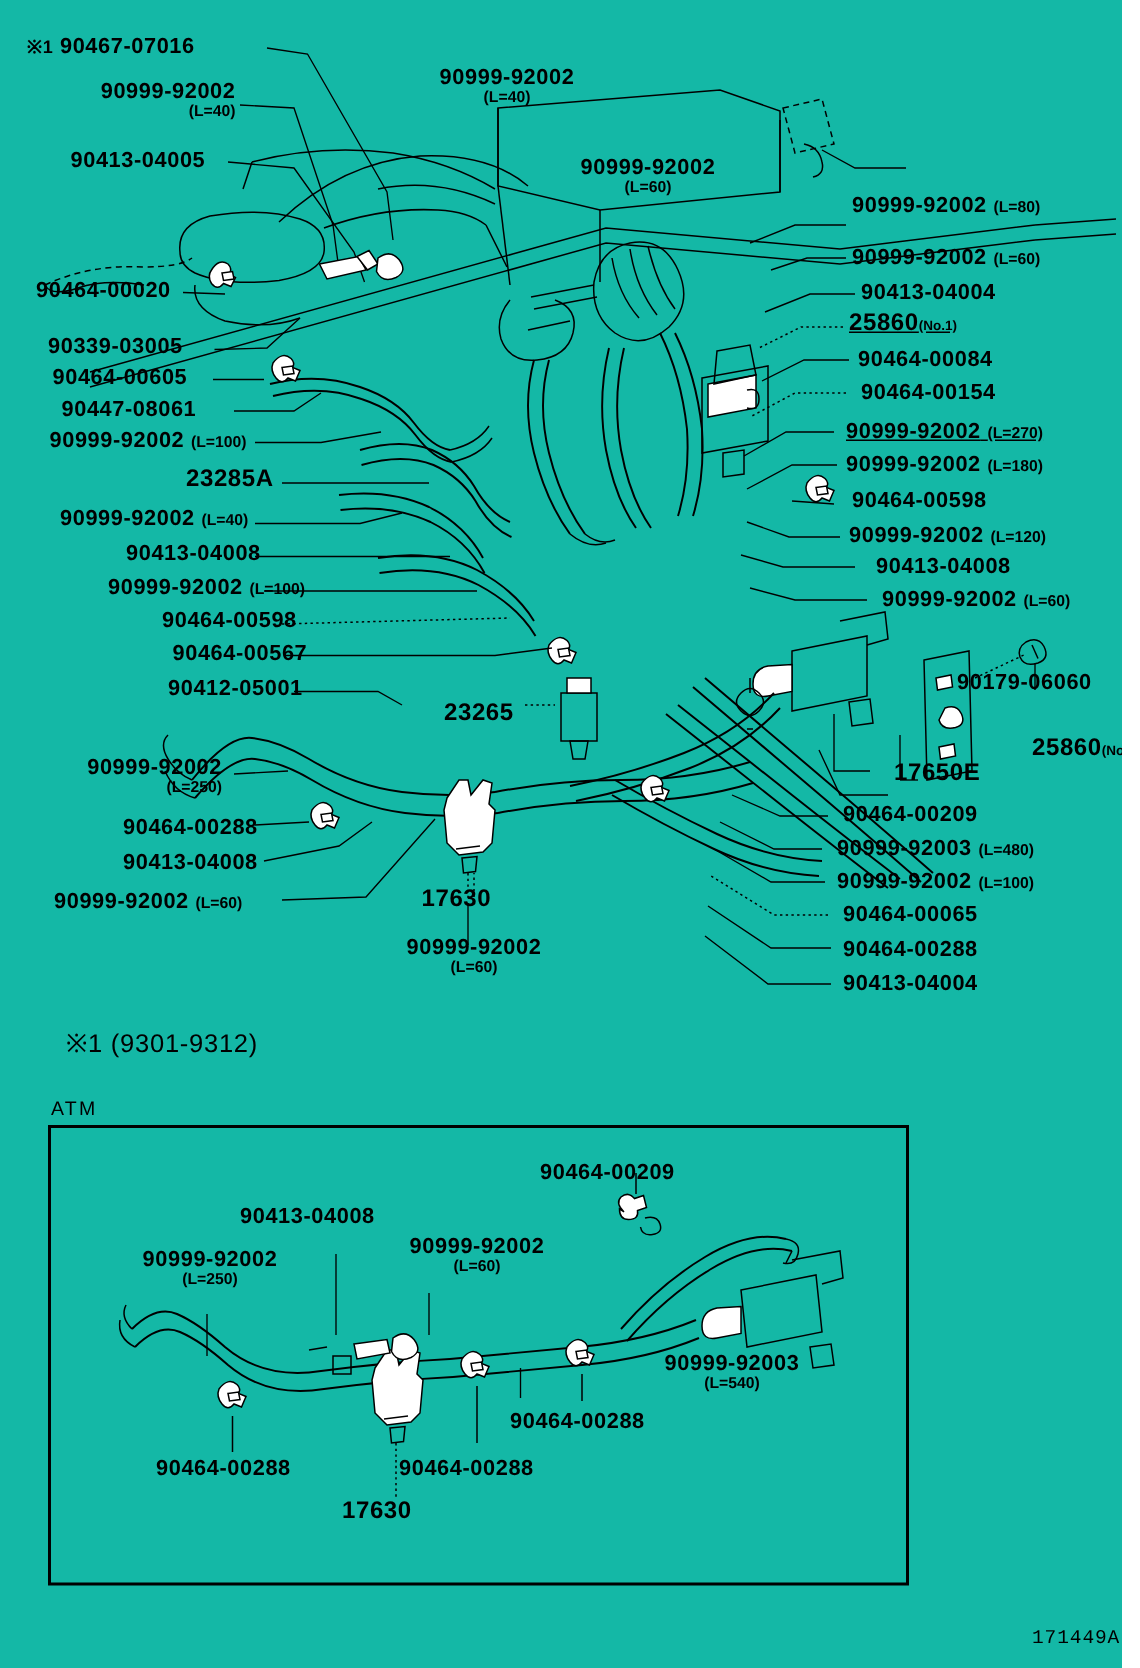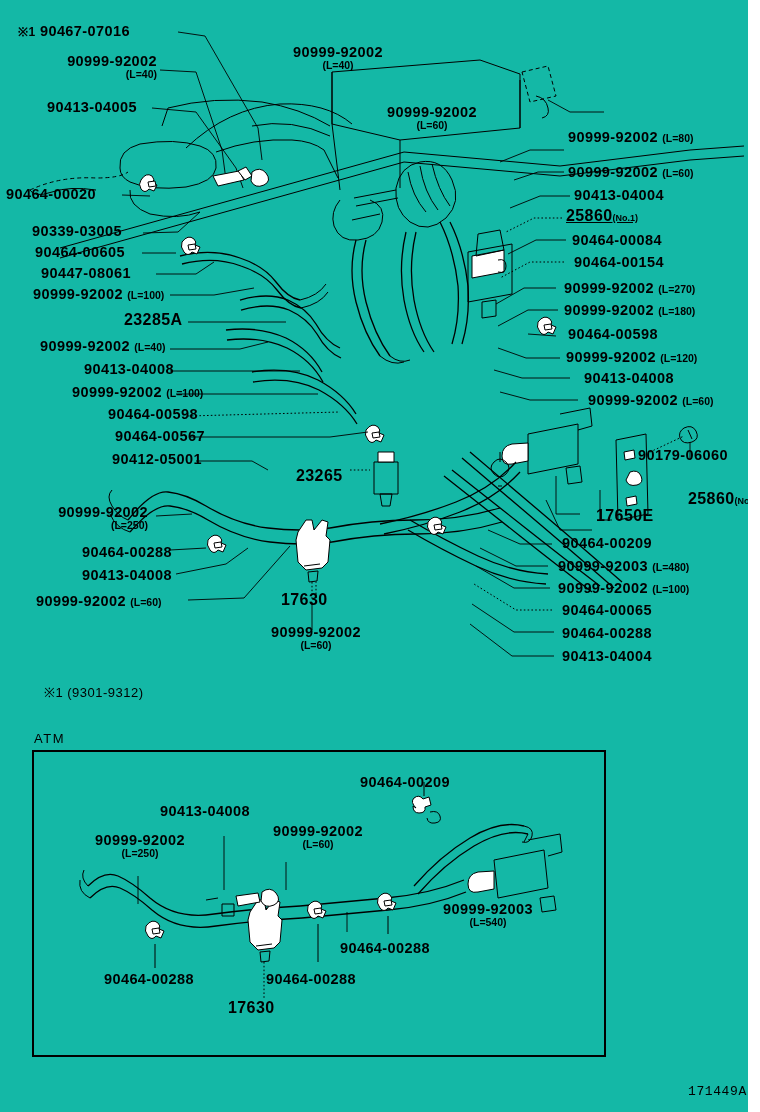--- a/index.html
+++ b/index.html
@@ -44,21 +44,21 @@
     letter-spacing: 0px;
   }
   .big  { font-size: 16px; }
   .star {
     font-size: 12px;
     font-weight: bold;
   }
   .note {
     position: absolute;
     font-family: "Liberation Sans", sans-serif;
-    font-size: 13px;
+    font-size: 17px;
     letter-spacing: 0.5px;
     color: #000;
     white-space: nowrap;
   }
   .atmlabel {
     position: absolute;
     font-family: "Liberation Sans", sans-serif;
     font-size: 13px;
     letter-spacing: 1.5px;
     color: #000;
@@ -330,21 +330,21 @@
 
   <div class="lbl r" style="left:0px; top:54px; width:157px;">
     <span>90999-92002</span>
     <span class="len blk">(L=40)</span>
   </div>
 
   <div class="lbl" style="left:47px; top:100px;">
     <span>90413-04005</span>
   </div>
 
-  <div class="lbl" style="left:6px; top:187px;">
+  <div class="lbl" style="left:24px; top:187px;">
     <span>90464-00020</span>
   </div>
 
   <div class="lbl" style="left:32px; top:224px;">
     <span>90339-03005</span>
   </div>
 
   <div class="lbl" style="left:35px; top:245px;">
     <span>90464-00605</span>
   </div>
@@ -449,21 +449,21 @@
   </div>
 
   <div class="lbl" style="left:572px; top:233px;">
     <span>90464-00084</span>
   </div>
 
   <div class="lbl" style="left:574px; top:255px;">
     <span>90464-00154</span>
   </div>
 
-  <div class="lbl" style="left:564px; top:281px;">
+  <div class="lbl" style="left:564px; top:281px;text-decoration:underline;">
     <span>90999-92002</span>
     <span class="len">(L=270)</span>
   </div>
 
   <div class="lbl" style="left:564px; top:303px;">
     <span>90999-92002</span>
     <span class="len">(L=180)</span>
   </div>
 
   <div class="lbl" style="left:568px; top:327px;">

